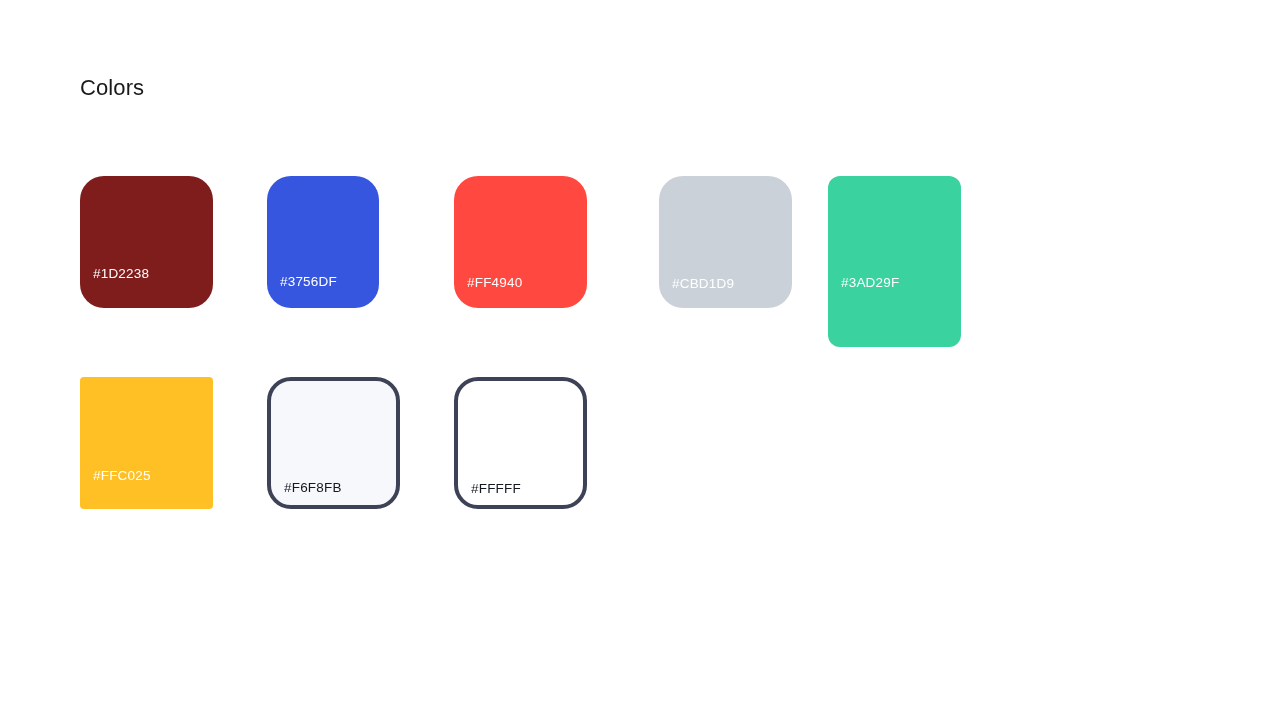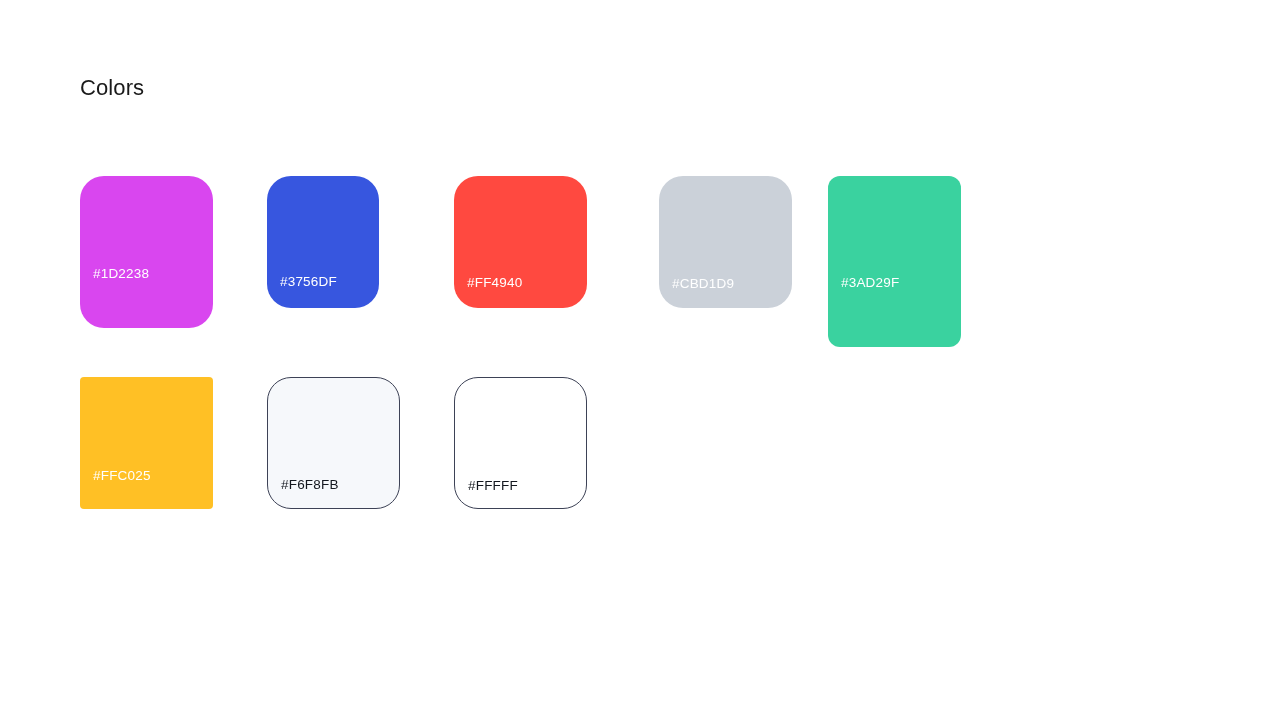--- a/index.html
+++ b/index.html
@@ -51,42 +51,42 @@
     position: absolute;
     top: 0;
     width: 133px;
     height: 132px;
     border-radius: 24px;
     box-sizing: border-box;
     overflow: hidden;
   }
 
   .swatch.bordered {
-    border: 1px solid #701a75;
+    border: 4px solid #701a75;
   }
 
   .swatch-label {
     position: absolute;
     left: 13px;
     font-size: 13.5px;
     line-height: 16px;
     letter-spacing: 0.2px;
     white-space: nowrap;
   }
 </style>
 </head>
 <body style="background: rgb(255, 255, 255);">
 
 <div class="page">
 
   <div class="page-title" style="color: rgb(26, 26, 26);">Colors</div>
 
   <div class="swatch-grid">
       <div class="swatch-row">
-        <div class="swatch" style="left: 0px; width: 133px; height: 152px; border-radius: 24px; background: #d946ef;">
+        <div class="swatch" style="left: 0px; width: 133px; height: 132px; border-radius: 24px; background: #7f1d1d;">
           <span class="swatch-label" style="top: 90px; color: rgb(255, 255, 255);">#1D2238</span>
         </div>
         <div class="swatch" style="left: 187px; width: 112px; height: 132px; border-radius: 24px; background: rgb(55, 86, 223); padding-left: 48px;">
           <span class="swatch-label" style="top: 98px; color: rgb(255, 255, 255);">#3756DF</span>
         </div>
         <div class="swatch" style="left: 374px; width: 133px; height: 132px; border-radius: 24px; background: rgb(255, 73, 64);">
           <span class="swatch-label" style="top: 99px; color: rgb(255, 255, 255);">#FF4940</span>
         </div>
         <div class="swatch" style="left: 561px; width: 133px; height: 132px; border-radius: 24px; background: rgb(203, 209, 217); margin-left: 18px;">
           <span class="swatch-label" style="top: 100px; color: rgb(255, 255, 255);">#CBD1D9</span>

